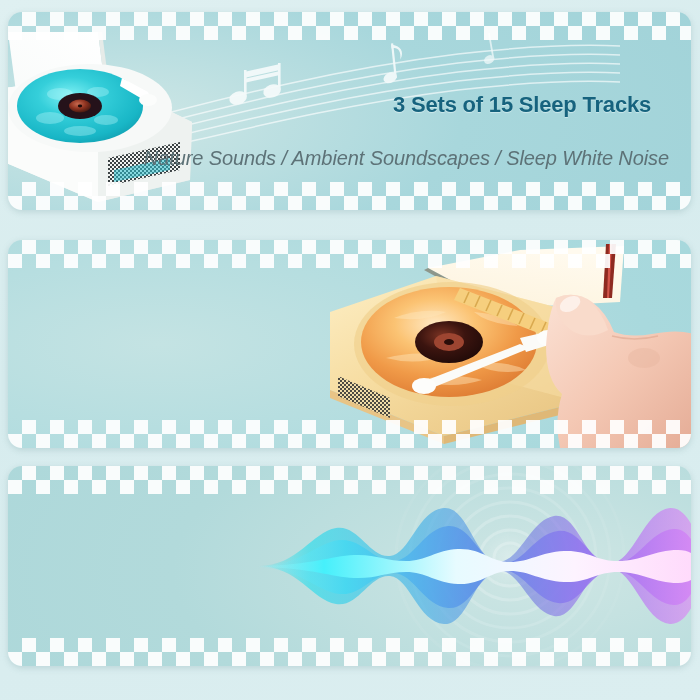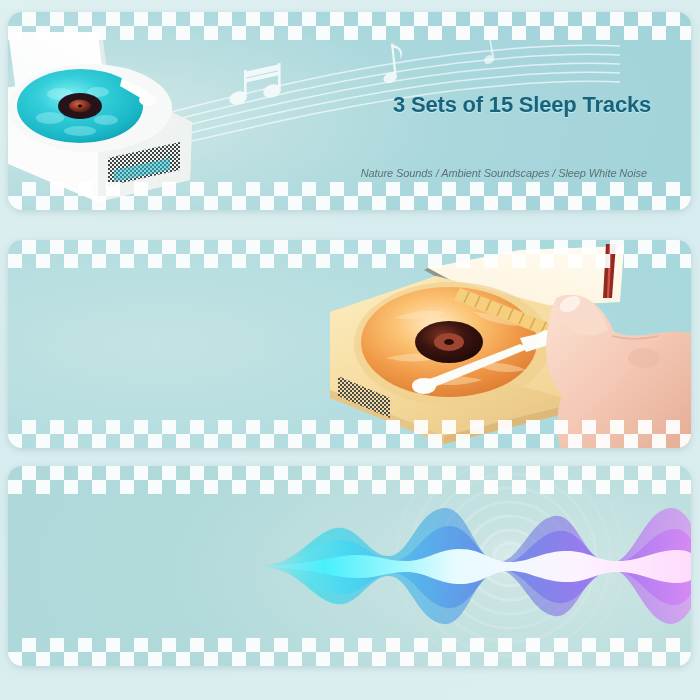--- a/index.html
+++ b/index.html
@@ -58,21 +58,21 @@
     letter-spacing:-.1px;
   }
 
   
   #panel1 { top:12px; height:198px; }
   #panel1 .panel-bg {
     background:
       radial-gradient(120% 160% at 16% 55%, #cfe7e6 0%, #a8d7dc 42%, #9ed1d7 100%);
   }
   #p1-head { right:40px; top:80px; font-size:22px; }
-  #p1-sub  { right:44px; top:135px; font-size:11px;margin-top:20px; }
+  #p1-sub  { right:22px; top:135px; font-size:20px; }
 
   
   #staff { position:absolute; left:120px; top:18px; width:480px; height:120px; opacity:.85; }
   
   .device { position:absolute; }
   #dev1 { left:-6px; top:18px; width:196px; height:180px; }
 
   
   #panel2 { top:240px; height:208px; }
   #panel2 .panel-bg {

